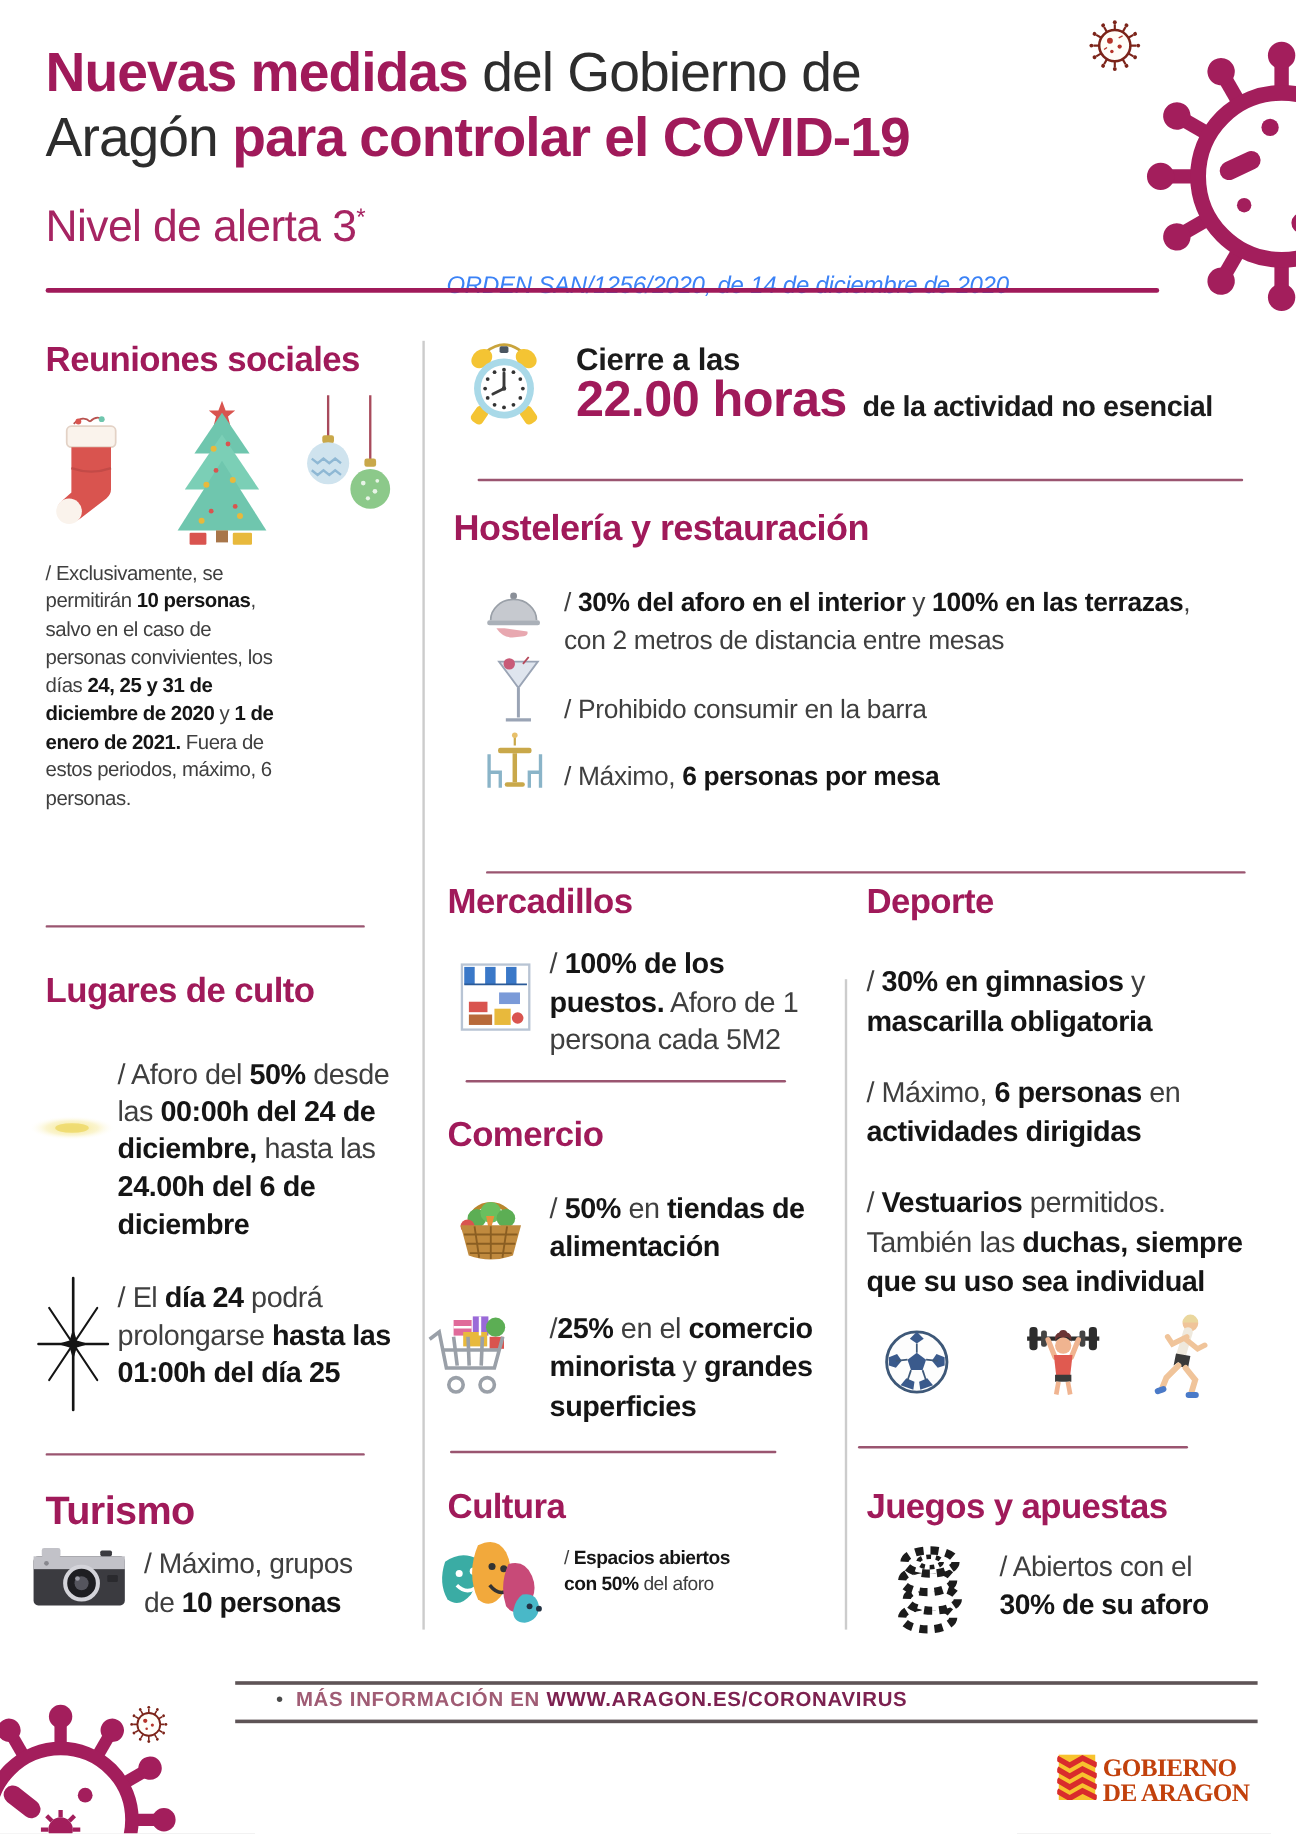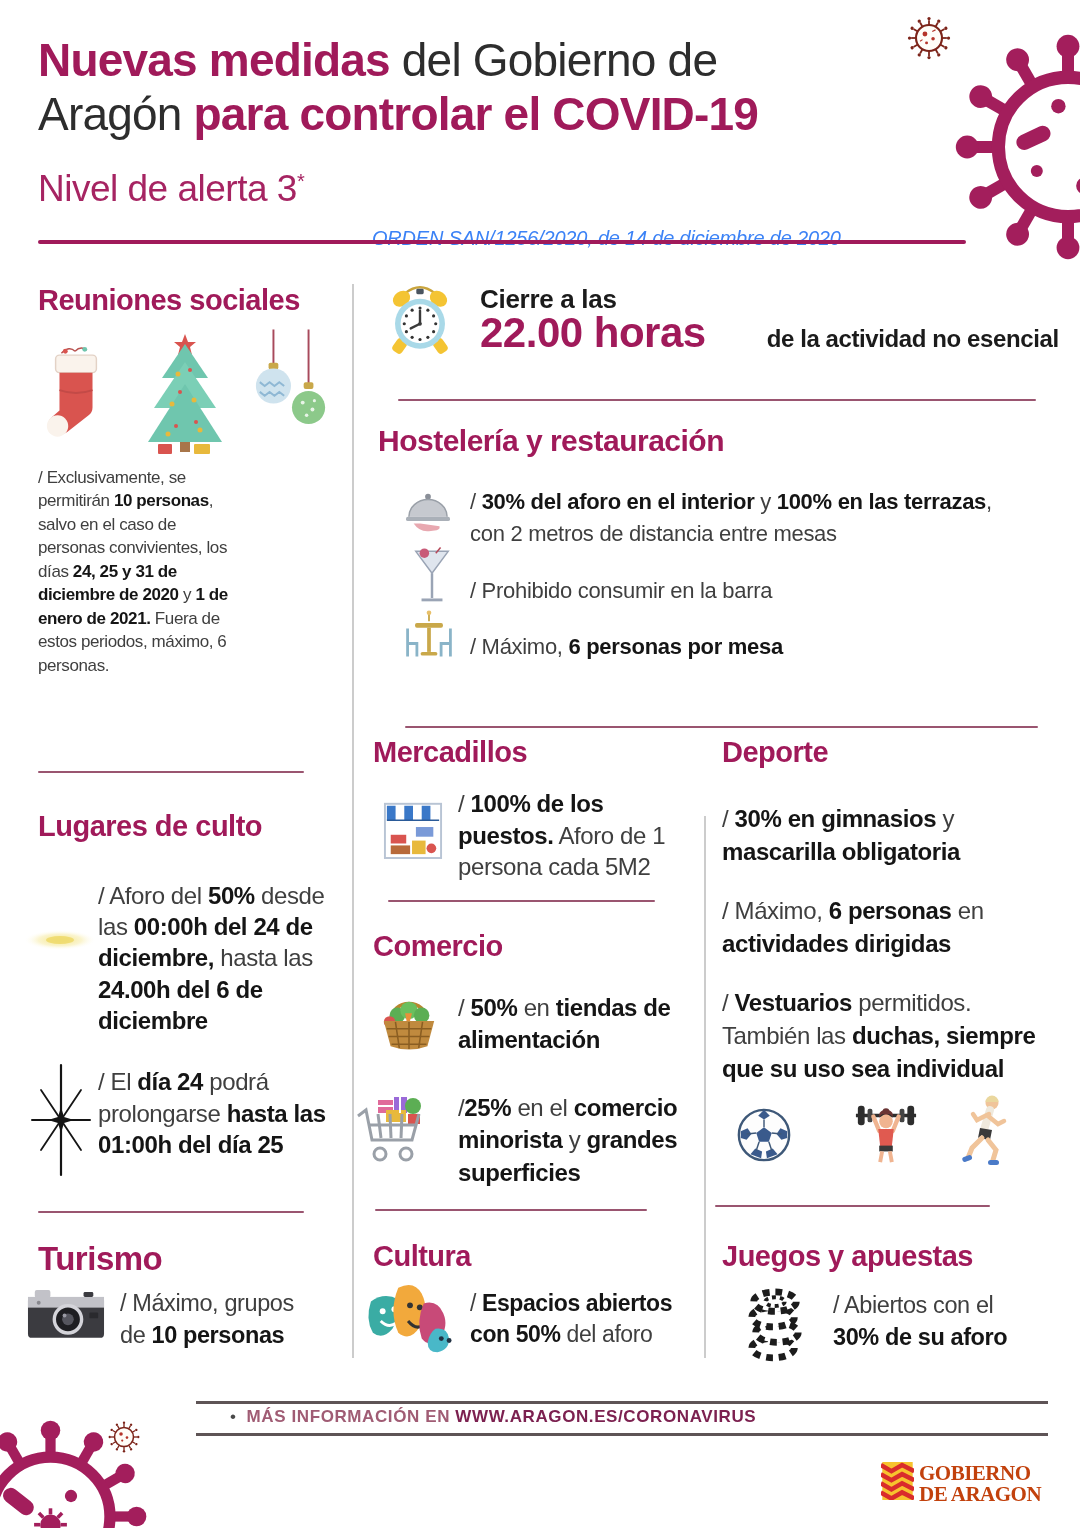--- a/index.html
+++ b/index.html
@@ -20,21 +20,21 @@
   .title .tb{font-weight:800; color:#a01a5a;}
   .title .tl{font-weight:300; color:#2d2d2d;}
   .nivel{position:absolute; left:38px; top:168px; font-size:37px; color:#a62462; letter-spacing:-0.5px;}
   .nivel sup{font-size:20px;}
   .orden{position:absolute; left:372px; top:199px; font-size:20px; font-style:italic; font-weight:400;
          color:#3b82f6; letter-spacing:-0.2px;margin-top:28px;}
   .header-rule{position:absolute; left:38px; top:240px; width:928px; height:4px; background:#a01a5a; border-radius:2px;}
   .cierre1{position:absolute; left:480px; top:284px; font-size:26px; font-weight:700; color:#1b1b1b; letter-spacing:-0.3px;}
   .cierre-row{position:absolute; left:480px; top:309px; width:590px; display:flex; align-items:baseline; gap:13px;}
   .cierre-time{font-size:42px; font-weight:800; color:#a01a5a; letter-spacing:-0.5px; white-space:nowrap;}
-  .cierre2{font-size:24px; font-weight:700; color:#1b1b1b; letter-spacing:-0.4px; white-space:nowrap;margin-left:48px;}
+  .cierre2{font-size:24px; font-weight:700; color:#1b1b1b; letter-spacing:-0.4px; white-space:nowrap;}
   .ftext{position:absolute; left:230px; top:1407px; font-size:17px; letter-spacing:0.6px; white-space:nowrap;}
   .ftext .bullet{color:#4a4a4a; margin-right:10px;}
   .ftext .pre{color:#a05c74; font-weight:600;}
   .ftext .url{color:#7c2150; font-weight:800;}
   .fline{position:absolute; height:2.5px; background:#5e5456;}
   .logo-text{position:absolute; left:919px; top:1463px; font-size:21px; font-weight:800; color:#c2410c;
              line-height:0.98; letter-spacing:-0.5px; white-space:pre-line;font-family:Liberation Serif, serif;}
 </style>
 </head>
 <body>
@@ -481,21 +481,21 @@
     <path d="M36,10 q16,-8 24,6 q8,16 -2,34 q-10,16 -22,6 q-10,-22 0,-46 z" fill="#f2a93c"></path>
     <circle cx="48" cy="28" r="3" fill="#333333"></circle>
       <circle cx="58" cy="30" r="3" fill="#333333"></circle>
     <path d="M46,44 q8,10 16,4" stroke="#333333" stroke-width="3" fill="none"></path>
     <path d="M62,26 q14,-4 20,10 q6,14 -4,26 q-10,10 -18,0 q-6,-18 2,-36 z" fill="#c84a78"></path>
     <path d="M74,52 q12,-2 14,10 q0,12 -12,14 q-10,0 -10,-10 q2,-10 8,-14 z" fill="#49b8c8"></path>
     <circle cx="80" cy="62" r="2.5" fill="#223344"></circle>
       <circle cx="88" cy="64" r="2.5" fill="#223344"></circle>
   </svg>
 
-  <div class="body-txt" style="left:470px;top:1288px;width:240px;font-size:23px;line-height:1.35"><span>/ </span><span class="b">Espacios abiertos
+  <div class="body-txt" style="left:470px;top:1288px;width:240px;font-size:16px;line-height:1.35"><span>/ </span><span class="b">Espacios abiertos
 con 50%</span><span> del aforo</span></div>
 
   <div class="h-sec" style="left:722px;top:736px;font-size:29px">Deporte</div>
 
   <div class="body-txt" style="left:722px;top:802px;width:330px;font-size:24px;line-height:1.38"><span>/ </span><span class="b">30% en gimnasios</span><span> y
 </span><span class="b">mascarilla obligatoria</span></div>
   <div class="body-txt" style="left:722px;top:894px;width:330px;font-size:24px;line-height:1.38"><span>/ Máximo, </span><span class="b">6 personas</span><span> en
 </span><span class="b">actividades dirigidas</span></div>
   <div class="body-txt" style="left:722px;top:986px;width:335px;font-size:24px;line-height:1.38"><span>/ </span><span class="b">Vestuarios</span><span> permitidos.
 También las </span><span class="b">duchas, siempre

